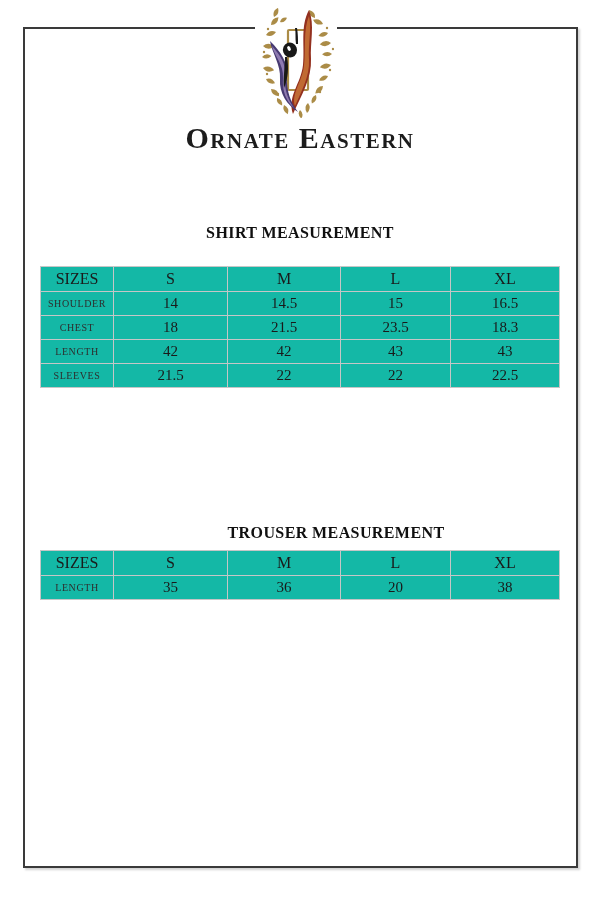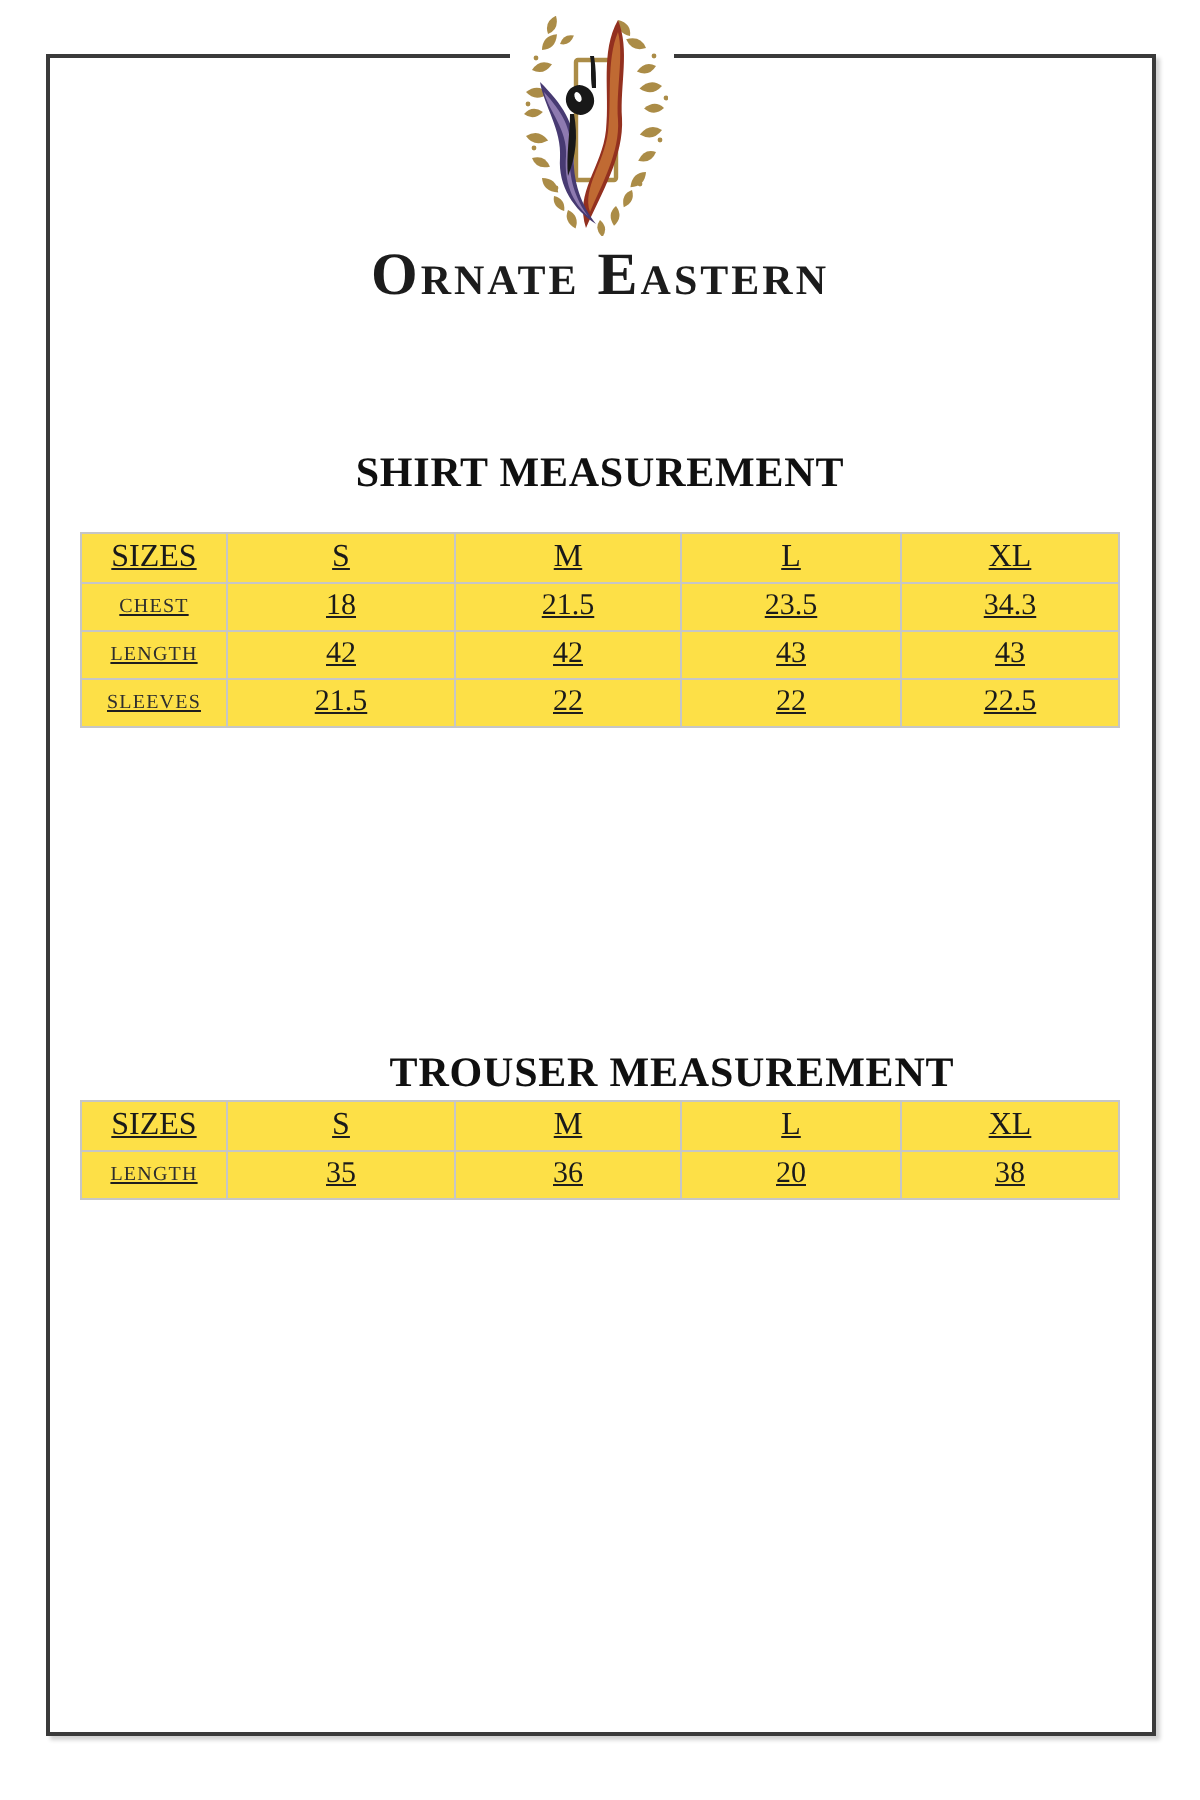--- a/index.html
+++ b/index.html
@@ -12,28 +12,27 @@
     border:2px solid #3a3a3a;box-shadow:2px 2px 2px rgba(0,0,0,0.18);
   }
   .logo-mask{position:absolute;left:255px;top:23px;width:82px;height:10px;background:#ffffff;}
   .logo{position:absolute;left:258px;top:8px;width:76px;height:110px;}
   .brand{
     position:absolute;top:121px;left:0;width:600px;margin:0;text-align:center;
     font-size:30px;font-weight:700;font-variant:small-caps;letter-spacing:1.5px;color:#1c1c1c;
   }
   .sec-title{
     position:absolute;left:0;width:600px;margin:0;text-align:center;
-    font-size:21px;font-weight:700;letter-spacing:0.4px;color:#101010;
+    font-size:16px;font-weight:700;letter-spacing:0.4px;color:#101010;
   }
   .sec-title.shirt{top:224px;}
   .sec-title.trouser{top:524px;margin-left:36px;}
   table.meas{
     position:absolute;left:40px;width:519px;border-collapse:collapse;table-layout:fixed;
-    background:#fde047;
-    text-decoration:underline;
+    background:#14b8a6;
   }
   table.meas.shirt-table{top:266px;}
   table.meas.trouser-table{top:550px;}
   .meas th,.meas td{border:1px solid #c6c6c6;text-align:center;vertical-align:middle;padding:0;}
   .meas th{height:24px;font-size:16px;font-weight:400;color:#1a1a1a;}
   .meas td{height:23px;}
   .meas td.lbl{font-size:10px;letter-spacing:0.6px;color:#2e2e2e;}
   .meas td.val{font-size:15px;color:#1a1a1a;}
   col.c0{width:73px;}
   col.c1{width:114px;}
@@ -122,25 +121,32 @@
       <tr>
         <th>SIZES</th>
         <th>S</th>
         <th>M</th>
         <th>L</th>
         <th>XL</th>
       </tr>
     </thead>
     <tbody>
       <tr>
+        <td class="lbl">SHOULDER</td>
+        <td class="val">14</td>
+        <td class="val">14.5</td>
+        <td class="val">15</td>
+        <td class="val">16.5</td>
+      </tr>
+      <tr>
         <td class="lbl">CHEST</td>
         <td class="val">18</td>
         <td class="val">21.5</td>
         <td class="val">23.5</td>
-        <td class="val">34.3</td>
+        <td class="val">18.3</td>
       </tr>
       <tr>
         <td class="lbl">LENGTH</td>
         <td class="val">42</td>
         <td class="val">42</td>
         <td class="val">43</td>
         <td class="val">43</td>
       </tr>
       <tr>
         <td class="lbl">SLEEVES</td>

